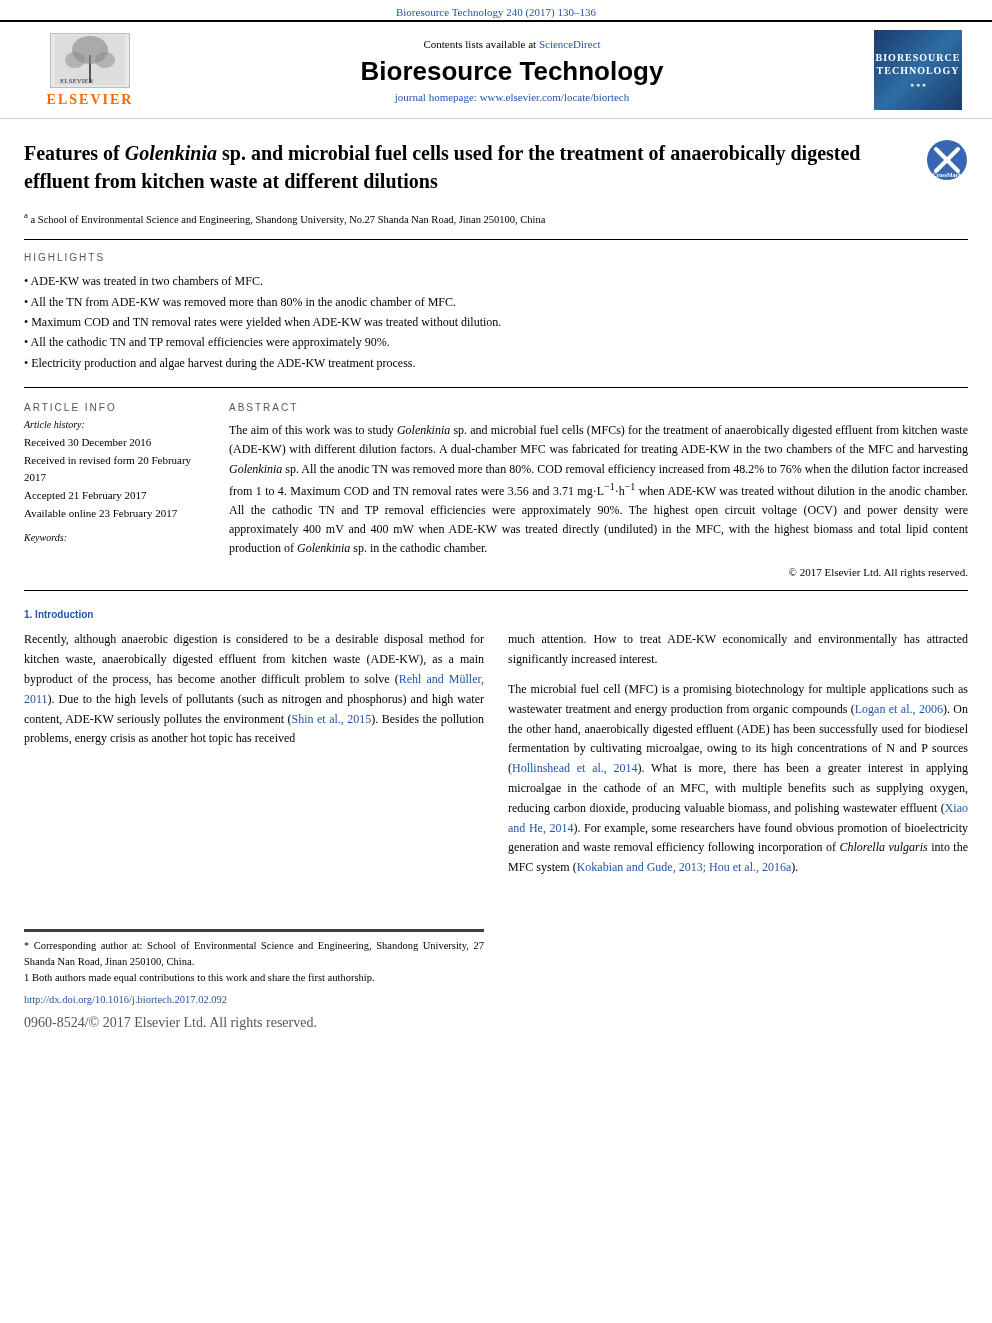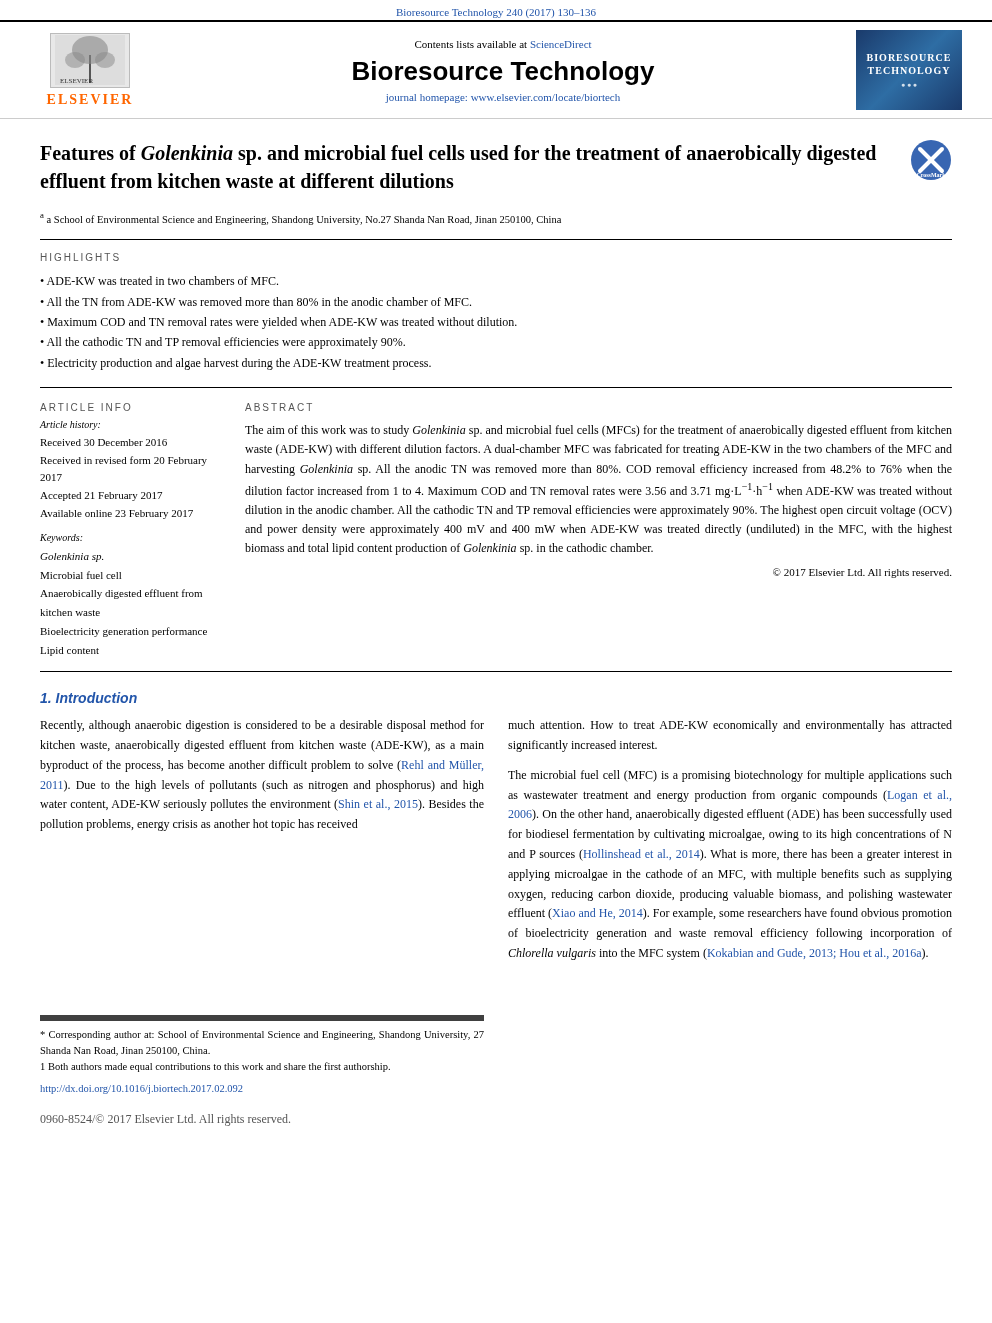--- a/index.html
+++ b/index.html
@@ -72,40 +72,40 @@
       font-weight: bold;
       color: #000;
       margin: 6px 0 4px;
       font-family: Arial, sans-serif;
     }
     .journal-homepage {
       font-size: 11px;
       color: #2255aa;
     }
     .journal-right-logo {
-      width: 106px;
+      width: 88px;
       height: 80px;
       background: linear-gradient(135deg, #1a3a6b 0%, #2e6da4 50%, #1a3a6b 100%);
       display: flex;
       flex-direction: column;
       align-items: center;
       justify-content: center;
       color: #fff;
       font-size: 8px;
       font-weight: bold;
       text-align: center;
       padding: 5px;
     }
     .journal-right-logo .br-title {
       font-size: 10px;
       letter-spacing: 1px;
       line-height: 1.3;
     }
     .main-content {
-      padding: 20px 40px;
+      padding: 20px 24px;
     }
     .article-title {
       font-size: 20px;
       font-weight: bold;
       color: #000;
       margin-bottom: 14px;
       line-height: 1.4;
       display: flex;
       align-items: flex-start;
       justify-content: space-between;
@@ -204,62 +204,61 @@
     .copyright-line {
       font-size: 11px;
       text-align: right;
       margin-top: 8px;
       color: #000;
     }
     .intro-section {
       margin-top: 18px;
     }
     .intro-section h2 {
-      font-size: 14px;
+      font-size: 10px;
       font-weight: bold;
       color: #2255aa;
       margin-bottom: 10px;
       font-family: Arial, sans-serif;
-      font-style: italic;
     }
     .intro-columns {
       display: flex;
       gap: 24px;
     }
     .intro-col {
       flex: 1;
       font-size: 12px;
       line-height: 1.65;
       text-align: justify;
     }
     .intro-col p {
       margin-bottom: 10px;
     }
     .intro-col .blue-link {
       color: #2255aa;
     }
     .footnotes {
-      border-top: 6px solid #404040;
+      border-top: 3px solid #404040;
       margin-top: 10px;
       padding-top: 6px;
       font-size: 10.5px;
       line-height: 1.5;
     }
     .footnotes a, .footnotes .blue-link {
       color: #2255aa;
     }
     .doi-line {
       font-size: 10.5px;
       color: #2255aa;
       margin-top: 6px;
     }
     .issn-line {
-      font-size: 12px;
+      font-size: 14px;
       color: #555;
-      margin-top: 12px;
+      margin-top: 2px;
     }
   </style>
 </head>
 <body>
 
 <div class="top-bar">
   <span>Bioresource Technology 240 (2017) 130–136</span>
 </div>
 
 <div class="journal-header">
@@ -336,27 +335,20 @@
     <div class="article-info">
       <div class="section-label">ARTICLE INFO</div>
       <div class="info-sublabel">Article history:</div>
       <div class="info-date">
         <div>Received 30 December 2016</div>
         <div>Received in revised form 20 February 2017</div>
         <div>Accepted 21 February 2017</div>
         <div>Available online 23 February 2017</div>
       </div>
       <div class="keywords-label">Keywords:</div>
-      <div class="keywords-list">
-        <div><em>Golenkinia sp.</em></div>
-        <div>Microbial fuel cell</div>
-        <div>Anaerobically digested effluent from kitchen waste</div>
-        <div>Bioelectricity generation performance</div>
-        <div>Lipid content</div>
-      </div>
     </div>
 
     <div class="abstract-col">
       <div class="section-label">ABSTRACT</div>
       <div class="abstract-text">
         The aim of this work was to study <em>Golenkinia</em> sp. and microbial fuel cells (MFCs) for the treatment of anaerobically digested effluent from kitchen waste (ADE-KW) with different dilution factors. A dual-chamber MFC was fabricated for treating ADE-KW in the two chambers of the MFC and harvesting <em>Golenkinia</em> sp. All the anodic TN was removed more than 80%. COD removal efficiency increased from 48.2% to 76% when the dilution factor increased from 1 to 4. Maximum COD and TN removal rates were 3.56 and 3.71 mg·L<sup>−1</sup>·h<sup>−1</sup> when ADE-KW was treated without dilution in the anodic chamber. All the cathodic TN and TP removal efficiencies were approximately 90%. The highest open circuit voltage (OCV) and power density were approximately 400 mV and 400 mW when ADE-KW was treated directly (undiluted) in the MFC, with the highest biomass and total lipid content production of <em>Golenkinia</em> sp. in the cathodic chamber.
       </div>
       <div class="copyright-line">© 2017 Elsevier Ltd. All rights reserved.</div>
     </div>
   </div>

